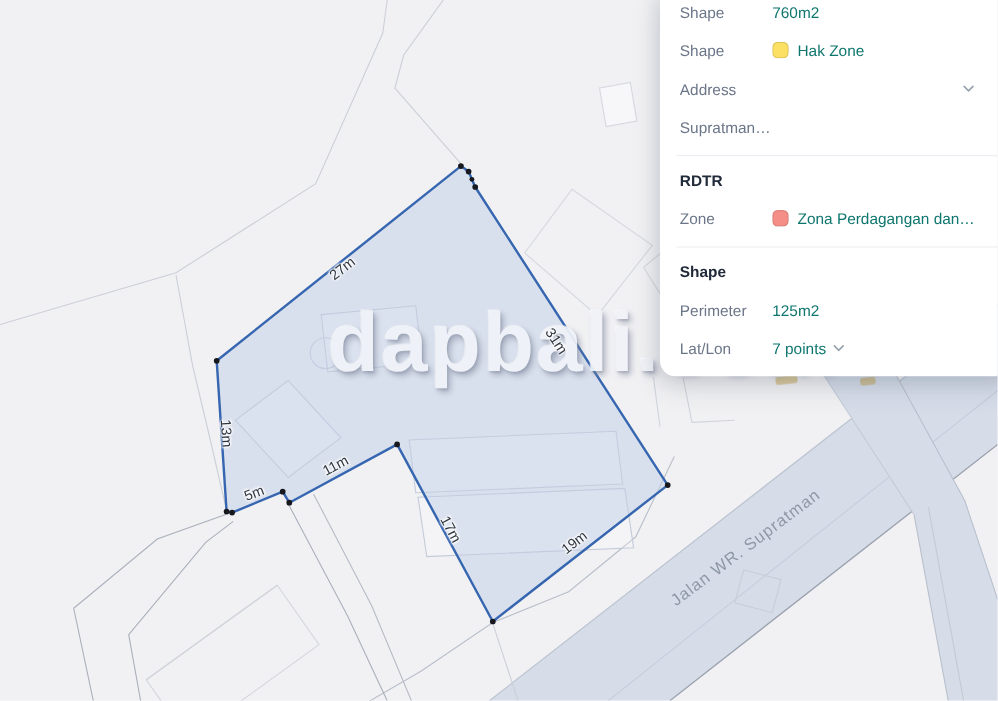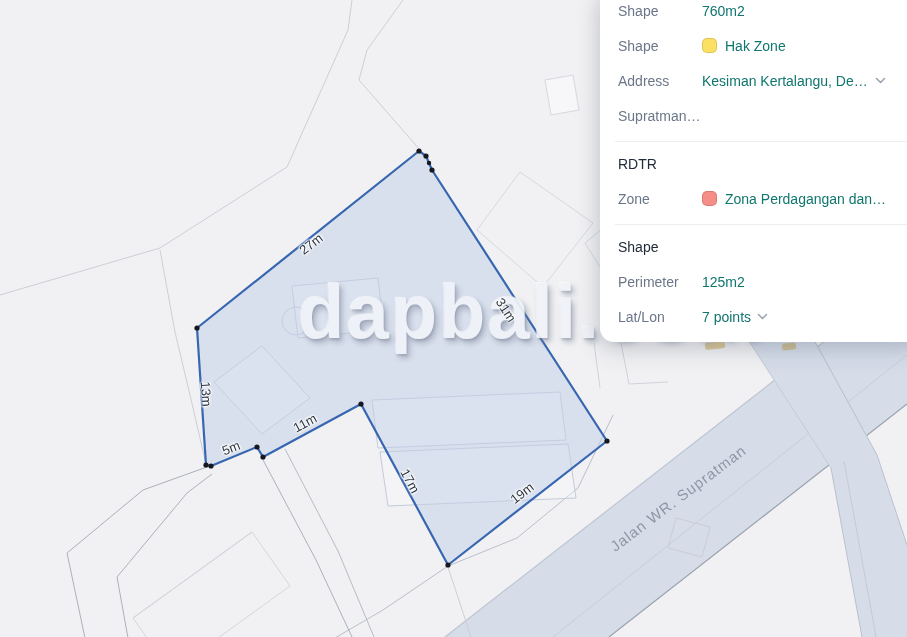--- a/index.html
+++ b/index.html
@@ -25,21 +25,21 @@
   
   .panel{
     position:absolute;z-index:10;left:600px;top:-7px;width:320px;height:349px;
     background:#ffffff;border-bottom-left-radius:14px;
     box-shadow:0 8px 26px rgba(40,52,75,.17), -4px 4px 14px rgba(40,52,75,.08);
     padding-bottom:8px;box-sizing:border-box;
   }
   .prow{display:flex;align-items:center;height:35px;padding:0 34px 0 18px;font-size:14px;}
   .prow .lbl{width:84px;flex:none;color:#6b7689;}
   .prow .val{color:#0f766e;display:flex;align-items:center;white-space:nowrap;overflow:hidden;}
-  .prow .hdr{color:#222b3a;font-weight:400;}
+  .prow .hdr{color:#222b3a;font-weight:700;}
   .swatch{width:15px;height:15px;border-radius:5px;margin-right:8px;flex:none;border:1px solid rgba(0,0,0,.12);box-sizing:border-box;}
   .divider{height:1px;background:#eceef2;margin:8px 0 4px 15px;}
   .chev{flex:none;margin-left:6px;display:flex;align-items:center;}
   .chev.right{margin-left:auto;}
 </style>
 </head>
 <body>
 
 <div id="stage">
 
@@ -137,21 +137,20 @@
     <div class="prow">
       <div class="lbl">Shape</div>
       <div class="val">
         <span class="swatch" style="background-color: rgb(251, 224, 99);"></span>
         <span>Hak Zone</span>
       </div>
     </div>
 
     <div class="prow">
       <div class="lbl">Address</div>
-      <div class="val">Kesiman Kertalangu, De…</div>
       <span class="chev right">
         <svg width="11" height="7" viewBox="0 0 11 7">
             <polyline points="1.5,1.5 5.5,5.5 9.5,1.5" fill="none" stroke="#98a1ae" stroke-width="1.5" stroke-linecap="round"></polyline>
           </svg>
       </span>
     </div>
 
     <div class="prow">
       <div class="lbl">Supratman…</div>
     </div>

